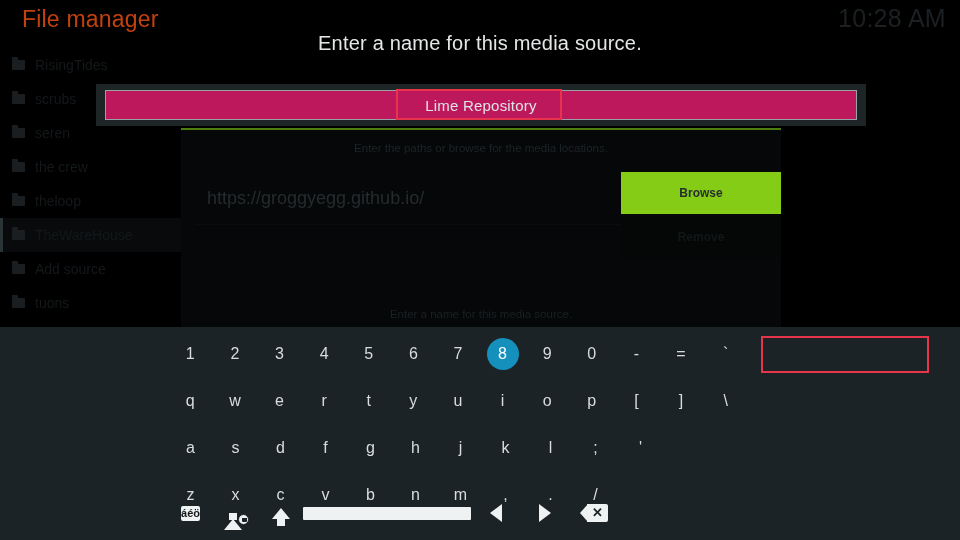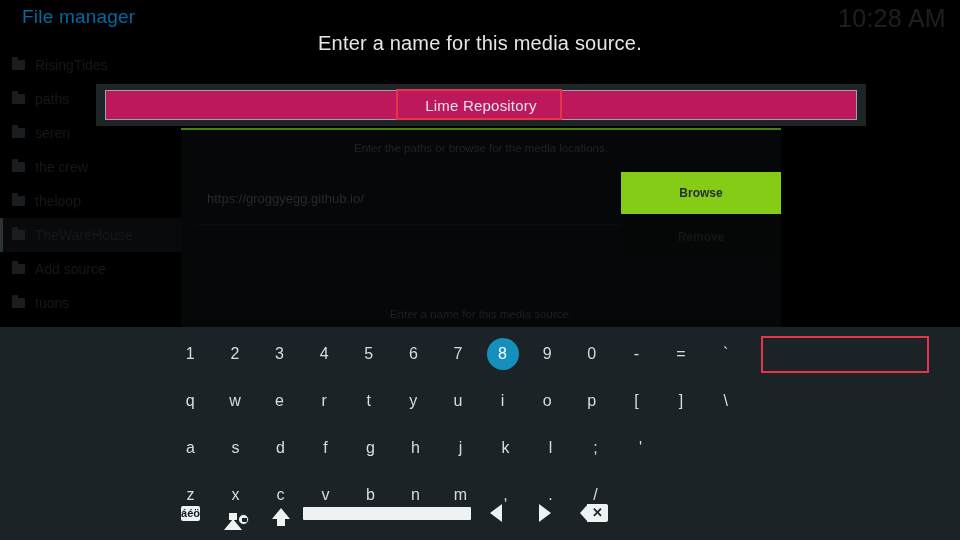--- a/index.html
+++ b/index.html
@@ -9,21 +9,21 @@
     font-family: "Liberation Sans", sans-serif;
     overflow: hidden;
   }
   #screen { position: relative; width: 960px; height: 540px; background: #000000; }
 
   
   .bg-layer { position: absolute; inset: 0; }
 
   .win-title {
     position: absolute; left: 22px; top: 6px;
-    font-size: 19px; color: #0369a1; letter-spacing: .2px;
+    font-size: 23px; color: #c2410c; letter-spacing: .2px;
     white-space: nowrap;
   }
   .clock {
     position: absolute; right: 14px; top: 4px;
     font-size: 25px; color: #1c2022; letter-spacing: .3px;
   }
 
   
   .filelist { position: absolute; left: 0; top: 48px; width: 190px; }
   .file-row {
@@ -51,21 +51,21 @@
     background: #050708;
     border-top: 2px solid #4d7c0f;
   }
   .bgd-sub {
     position: absolute; left: 0; right: 0; top: 12px; text-align: center;
     font-size: 11.5px; color: #1e2527;
   }
   .bgd-pathlist { position: absolute; left: 14px; top: 42px; width: 430px; }
   .bgd-path-row {
     height: 52px; display: flex; align-items: center; padding-left: 12px;
-    font-size: 13px; color: #262b2d;
+    font-size: 18px; color: #262b2d;
   }
   .bgd-path-row.empty { border-top: 1px solid #0a0d0e; color: transparent; height: 78px; }
   .bgd-btns { position: absolute; right: 0px; top: 42px; width: 160px; }
   .bgd-btn {
     height: 42px; display: flex; align-items: center; justify-content: center;
     font-size: 12px; font-weight: bold; color: #282d2f;
     background: #84cc16; margin-bottom: 2px;
   }
   .bgd-btn.disabled { color: #131718; background: #050606; }
   .bgd-foot {
@@ -193,21 +193,21 @@
     <div class="win-title">File manager</div>
     <div class="clock">10:28 AM</div>
 
     <div class="filelist">
       <div class="file-row">
         <span class="folder-ico"></span>
         <span class="file-label">RisingTides</span>
       </div>
       <div class="file-row">
         <span class="folder-ico"></span>
-        <span class="file-label">paths</span>
+        <span class="file-label">scrubs</span>
       </div>
       <div class="file-row">
         <span class="folder-ico"></span>
         <span class="file-label">seren</span>
       </div>
       <div class="file-row">
         <span class="folder-ico"></span>
         <span class="file-label">the crew</span>
       </div>
       <div class="file-row">

